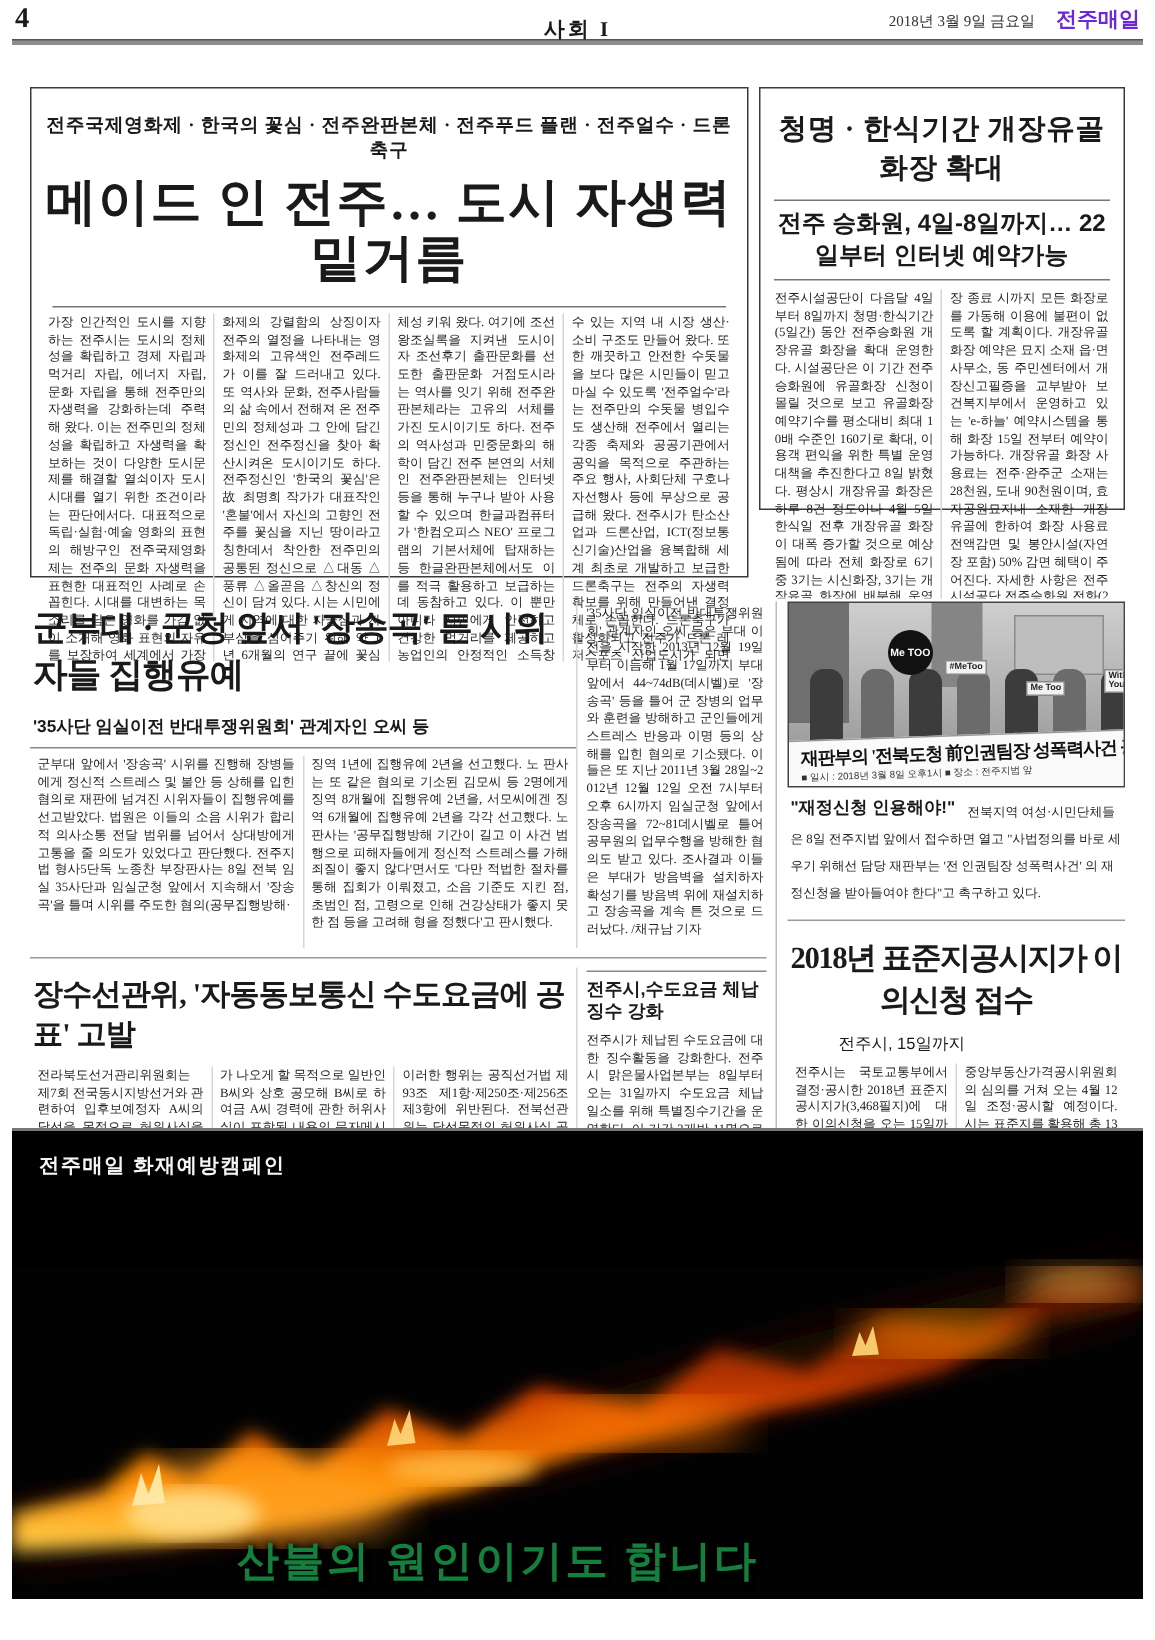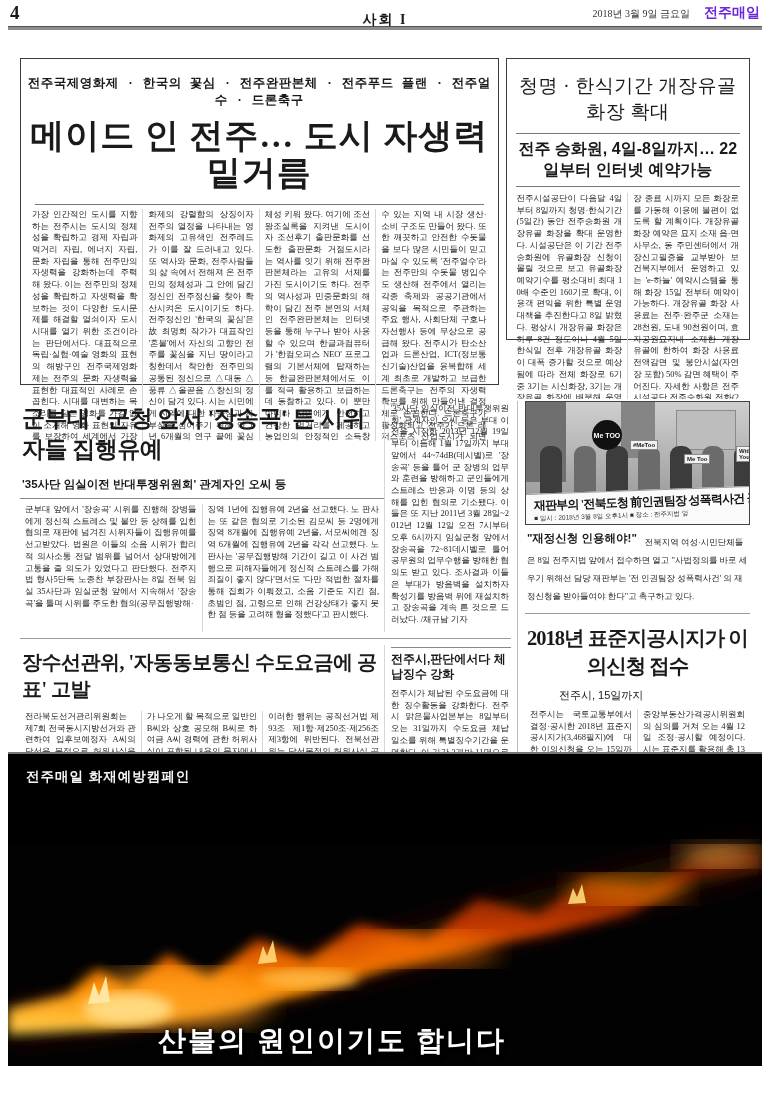--- a/index.html
+++ b/index.html
@@ -22,27 +22,27 @@
   .body-text { font-size:8.5px; line-height:1.38; text-align:justify; word-break:break-all; color:#222; }
   .cols { display:flex; }
   .cols .col { flex:1; padding:0 5px; overflow:hidden; }
   .cols .col + .col { border-left:1px solid #d6d6d6; }
   .hairline { border-top:1px solid #777; margin:4px 8px; }
   .h-div { border-top:1px solid #9a9a9a; margin:6px 0; }
 
   
   .row-top { display:flex; gap:7px; margin-top:28px; }
   .main-article { width:491px; height:327px; padding:8px 6px 6px 6px; }
-  .kicker { text-align:center; font-family:Liberation Mono, monospace; font-weight:bold; font-size:12.5px; padding:8px 0 4px 0; letter-spacing:0.5px; }
+  .kicker { text-align:center; font-family:Liberation Serif, serif; font-weight:bold; font-size:12.5px; padding:8px 0 4px 0; letter-spacing:0.5px; }
   .main-headline { text-align:center; font-size:34px; font-weight:bold; letter-spacing:1px; padding:4px 0 8px 0; line-height:1.1; }
   .main-article .cols { height:232px; margin-top:4px; }
 
   .right-col { width:251px; }
   .cremation { height:282px; padding:4px 5px; }
-  .cremation h2 { text-align:center; font-size:19px; font-weight:normal; letter-spacing:0.5px; padding:10px 0 8px 0; }
+  .cremation h2 { text-align:center; font-size:19px; font-weight:bold; letter-spacing:0.5px; padding:10px 0 8px 0; }
   .cremation .subhead { text-align:center; font-family:"Liberation Sans", sans-serif; font-weight:bold; font-size:16px; border-top:1px solid #777; border-bottom:1px solid #777; padding:5px 0; margin:0 4px; }
   .cremation .cols { height:206px; margin-top:6px; }
 
   
   .row-mid { display:flex; margin-top:16px; }
   .left-zone { width:491px; }
   .v-rule { width:1px; background:#bbb; margin:0 7px 0 6px; }
   .right-zone { width:245px; }
 
   .protest-grid { display:flex; }
@@ -79,21 +79,21 @@
   .land { margin-top:10px; border-top:1px solid #9a9a9a; padding-top:8px; }
   .land h2 { font-size:20.5px; font-weight:bold; letter-spacing:-1px; text-align:center; padding:2px 0 8px 0; }
   .land .subhead { font-family:"Liberation Sans", sans-serif; font-weight:normal; font-size:11px; padding:0 0 6px 2px;margin-left:32px; }
   .land .cols { height:168px; }
 
   
   .campaign { position:absolute; left:8px; right:8px; top:752px; height:314px; background:#000; overflow:hidden; border-top:2px solid #777; }
   .campaign svg { position:absolute; inset:0; }
   .campaign-label { position:absolute; left:18px; top:14px; color:#f5f5f5; font-family:"Liberation Sans", sans-serif; font-weight:bold; font-size:13.5px; letter-spacing:1px; }
   .campaign-line1 { position:absolute; left:30px; top:218px; color:#fff; font-weight:bold; font-size:30px; letter-spacing:2px; text-shadow:0 0 6px #000, 2px 2px 3px #000; }
-  .campaign-line2 { position:absolute; left:150px; top:268px; color:#ffffff; font-weight:bold; font-size:28px; letter-spacing:2px; text-shadow:0 0 6px #000, 2px 2px 3px #000; }
+  .campaign-line2 { position:absolute; left:150px; top:268px; color:#15803d; font-weight:bold; font-size:28px; letter-spacing:2px; text-shadow:0 0 6px #000, 2px 2px 3px #000; }
 </style>
 </head>
 <body>
 
 <div class="page">
 
   <header class="masthead">
     <div class="page-num">4</div>
     <div class="section-title">사회 I</div>
     <div class="date-paper">
@@ -150,21 +150,21 @@
         <div class="left-bottom">
           <section class="election">
             <h2>장수선관위, '자동동보통신 수도요금에 공표' 고발</h2>
             <div class="cols">
               <p class="col body-text">전라북도선거관리위원회는 제7회 전국동시지방선거와 관련하여 입후보예정자 A씨의 당선을 목적으로 허위사실을 공표한 입후보예정자 A씨와 친지인 일반인 B씨를 7일 장수군선거관리위원회가 전주지방검찰청 남원지청에 고발했다고 밝혔다. 장수군선관위에 따르면 입후보예정자 A씨는 여론조사에서 유리한 결과</p>
               <p class="col body-text">가 나오게 할 목적으로 일반인 B씨와 상호 공모해 B씨로 하여금 A씨 경력에 관한 허위사실이 포함된 내용의 문자메시지를 자동동보통신으로 선거구민 10,736명에게 발송하게 한 혐의가 있으며, 공모자인 B씨는 예비후보자나 후보자가 아님에도 불구하고 자동동보통신을 이용하여 허위사실의 문자메시지를 발송한 혐의가 있다.</p>
               <p class="col body-text">이러한 행위는 공직선거법 제93조 제1항·제250조·제256조제3항에 위반된다. 전북선관위는 당선목적의 허위사실 공표 등 중대위반행위에 대해서는 철저하게 조사해 고발하는 등 엄중 조치할 방침이며 유권자들의 적극적인 신고를 당부하고, 조직적 비방·흑색선전 등 중대선거범죄를 신고하는 사람에게는 포상금을 최고 5억원까지 지급 예정이라고 밝혔다. /김진성 기자</p>
             </div>
           </section>
           <section class="water small-art">
-            <h3>전주시,판단에서다 체납징수 강화</h3>
+            <h3>전주시,수도요금 체납징수 강화</h3>
             <p class="body-text">전주시가 체납된 수도요금에 대한 징수활동을 강화한다. 전주시 맑은물사업본부는 8일부터 오는 31일까지 수도요금 체납 일소를 위해 특별징수기간을 운영한다. 이 기간 3개반 11명으로 구성된 합동 징수반을 운영, 각 반별로 책임징수제를 실시하는 등 고질체납자 단수 알림과 단수(정수)조치 등 체납수도 사용료를 조기에 징수할 계획이다.   /채규남 기자</p>
           </section>
         </div>
       </div>
 
       <div style="width:127px; position:absolute;"></div>
 
       <div class="v-rule"></div>
 
       <aside class="right-zone">

